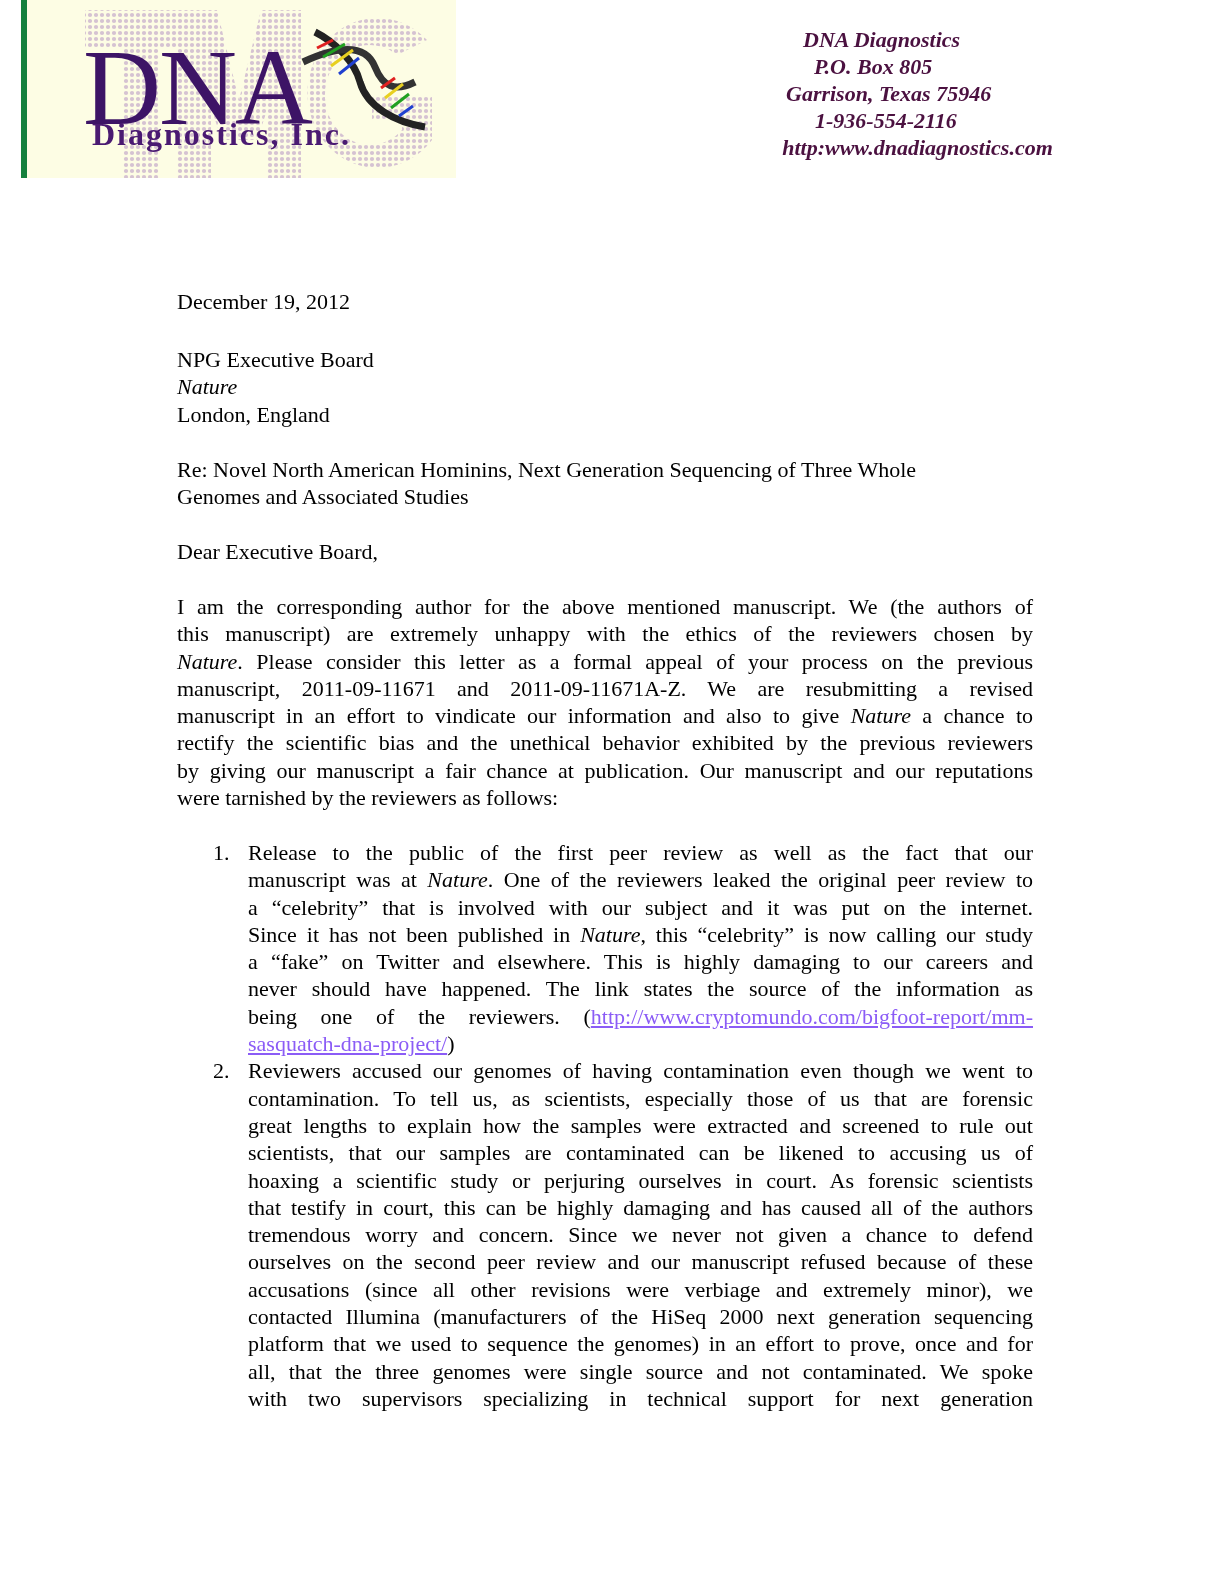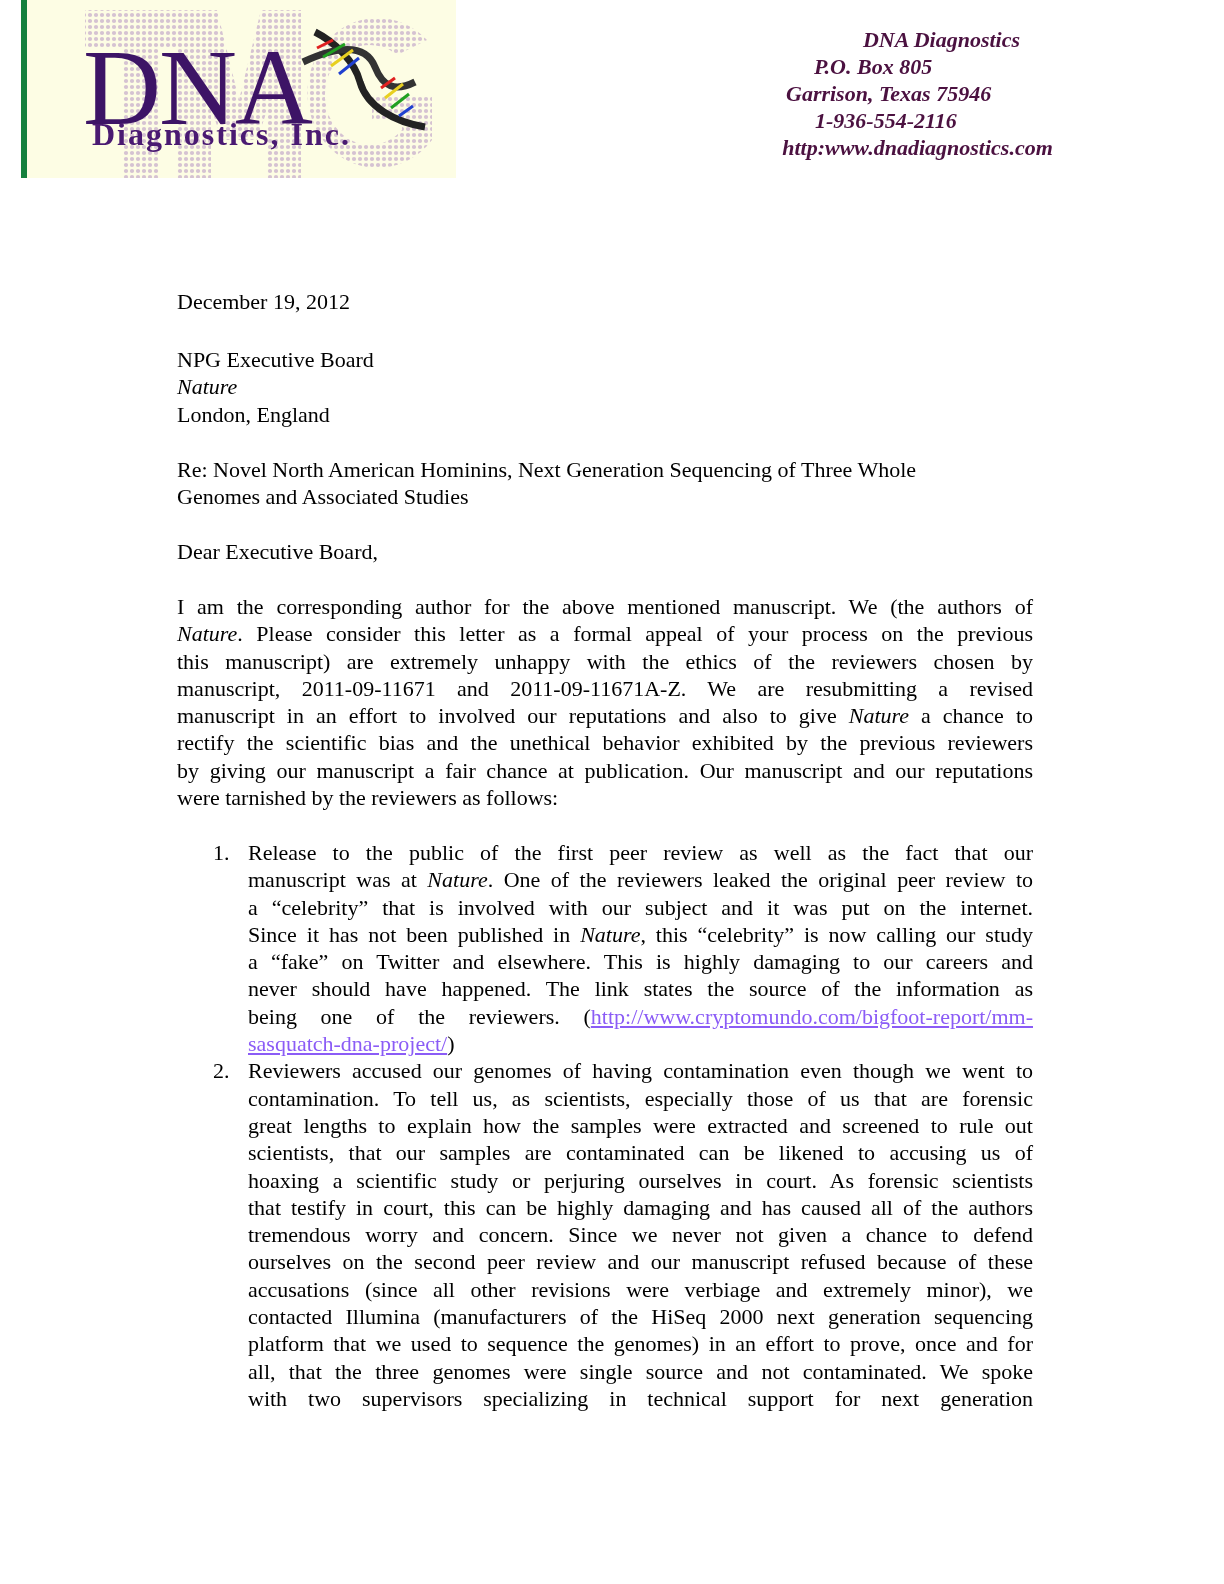--- a/index.html
+++ b/index.html
@@ -15,21 +15,21 @@
   .logo .dna-word { position:absolute; left:56px; top:34px; font-family:"Liberation Serif", serif;
      font-size:108px; line-height:108px; color:#3d1466; letter-spacing:-2px; }
   .logo .inc-word { position:absolute; left:65px; top:116px; font-family:"Liberation Serif", serif;
      font-weight:bold; font-size:32px; letter-spacing:2px; color:#4a1a72;text-align:right; }
   .logo svg.helix { position:absolute; left:268px; top:22px; }
 
   
   .address { position:absolute; left:740px; top:26px; width:340px;
      font-family:"Liberation Serif", serif; font-style:italic; font-weight:bold;
      font-size:22px; line-height:27px; color:#4b1140; }
-  .address .l0 { padding-left:63px;text-align:center; }
+  .address .l0 { padding-left:63px; }
   .address .l1 { padding-left:74px; }
   .address .l2 { padding-left:46px; }
   .address .l3 { padding-left:75px; }
   .address .l4 { padding-left:15px;text-align:center; }
 
   
   .text { position:absolute; left:177px; width:856px; font-size:22px; line-height:27.3px; }
   .date { top:288px; }
   .recipient { top:346px; }
   .re { top:456px; }
@@ -107,24 +107,24 @@
 
 <div class="text re">
   <div>Re: Novel North American Hominins, Next Generation Sequencing of Three Whole</div>
   <div>Genomes and Associated Studies</div>
 </div>
 
 <div class="text salutation">Dear Executive Board,</div>
 
 <div class="text para">
   <span class="line">I am the corresponding author for the above mentioned manuscript. We (the authors of</span>
+  <span class="line">this manuscript) are extremely unhappy with the ethics of the reviewers chosen by</span>
   <span class="line"><i>Nature</i><span>. Please consider this letter as a formal appeal of your process on the previous</span></span>
-  <span class="line">this manuscript) are extremely unhappy with the ethics of the reviewers chosen by</span>
   <span class="line">manuscript, 2011-09-11671 and 2011-09-11671A-Z. We are resubmitting a revised</span>
-  <span class="line"><span>manuscript in an effort to involved our reputations and also to give </span><i>Nature</i><span> a chance to</span></span>
+  <span class="line"><span>manuscript in an effort to vindicate our information and also to give </span><i>Nature</i><span> a chance to</span></span>
   <span class="line">rectify the scientific bias and the unethical behavior exhibited by the previous reviewers</span>
   <span class="line">by giving our manuscript a fair chance at publication. Our manuscript and our reputations</span>
   <span class="line last">were tarnished by the reviewers as follows:</span>
 </div>
 
 <div class="list">
   <div class="li">
     <span class="num">1.</span>
     <span class="line">Release to the public of the first peer review as well as the fact that our</span>
     <span class="line"><span>manuscript was at </span><i>Nature</i><span>. One of the reviewers leaked the original peer review to</span></span>

